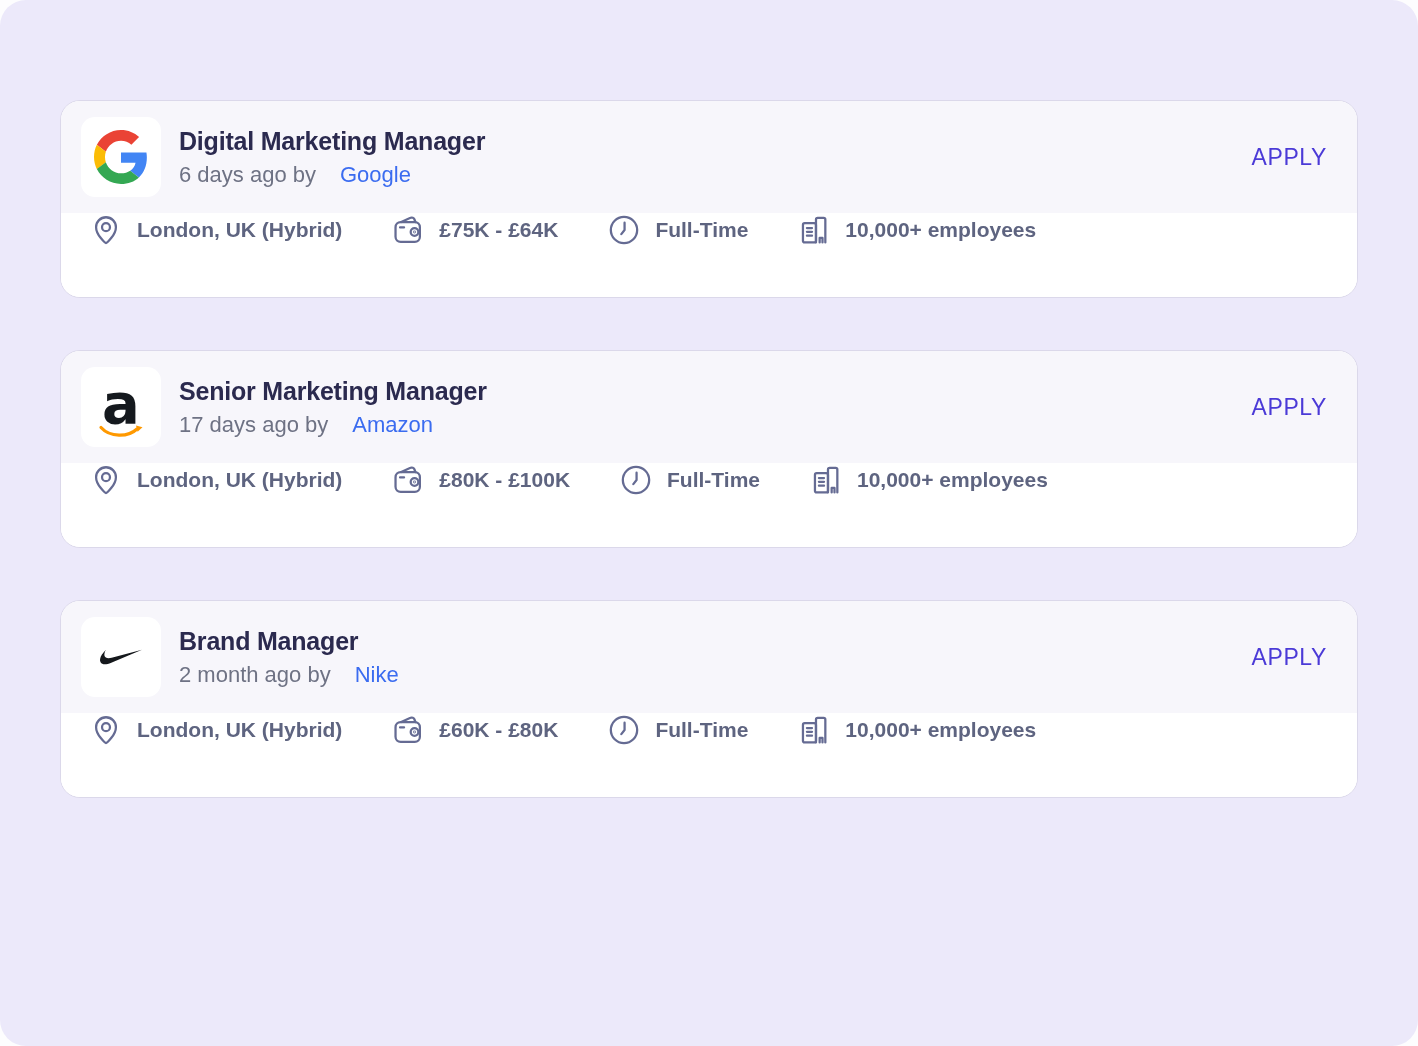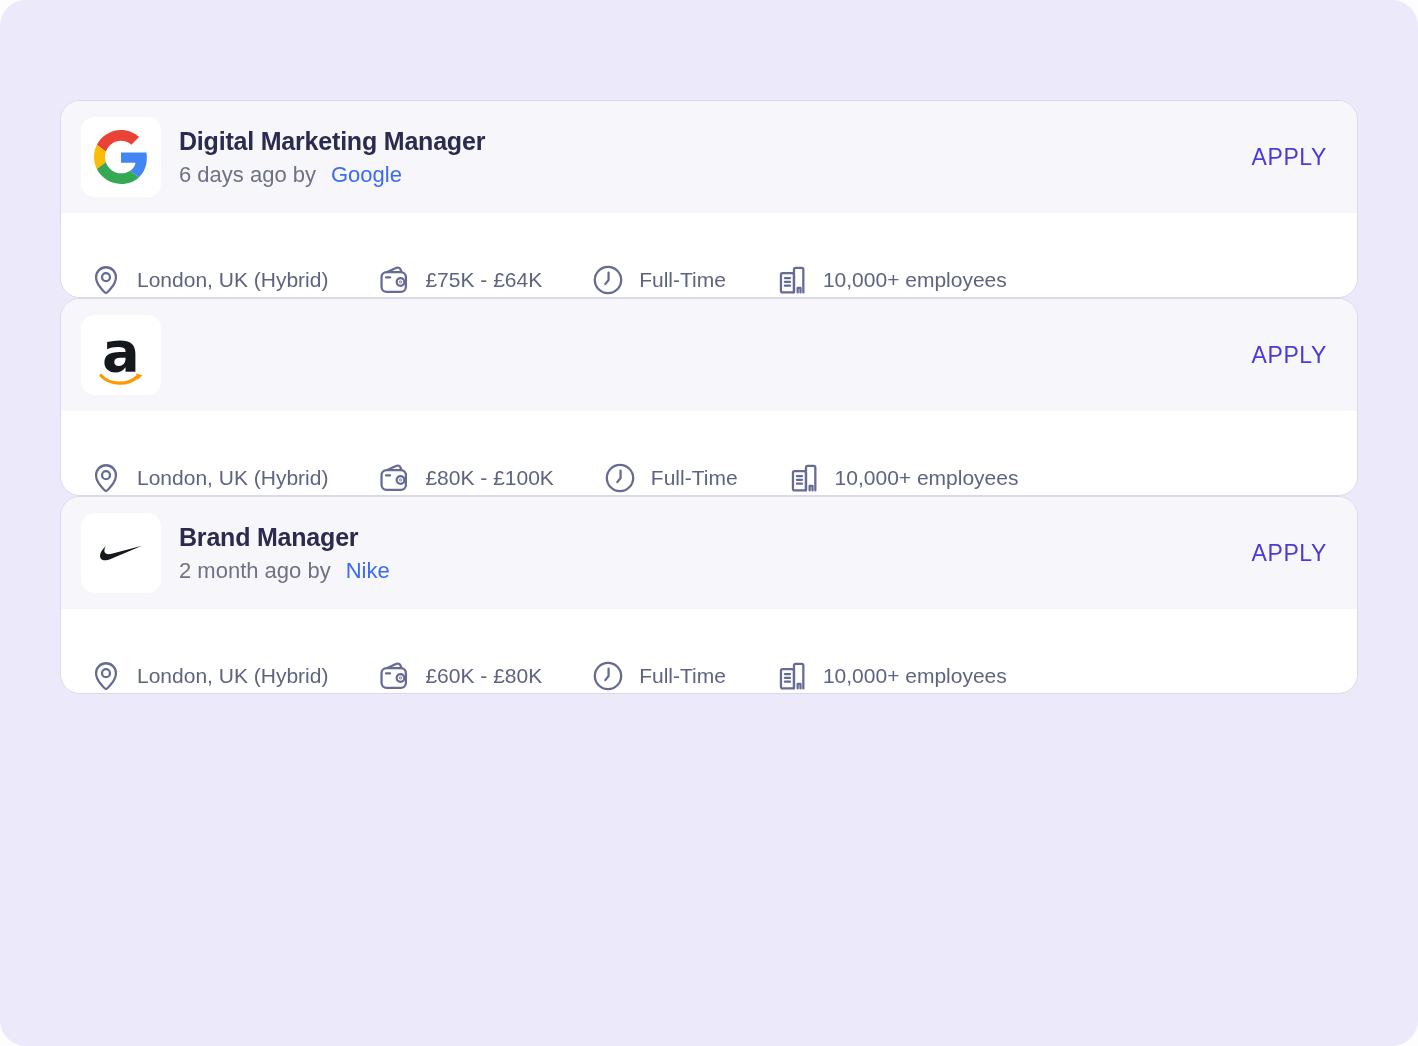--- a/index.html
+++ b/index.html
@@ -1,29 +1,29 @@
 <!DOCTYPE html>
 <html style="--pagebg: #ece9fa; --cardtop: #f7f6fb; --cardbg: #ffffff; --accent: #4b3ad7; --link: #3b6cf0; --title: #2b2a4f; --muted: #6e7284; --metatext: #5e6480; --icon: #656b93;"><head>
 <meta charset="utf-8">
 <style>
   html,body{margin:0;padding:0;background:#ffffff;}
   *{box-sizing:border-box;}
   body{font-family:"Liberation Sans","DejaVu Sans",sans-serif;}
   .stage{position:relative;width:1418px;height:1046px;background:#fdfdfe;overflow:hidden;}
   .page{position:absolute;inset:0;background:var(--pagebg,#ece9fa);border-radius:26px;padding:100px 60px 0 60px;}
-  .cards{display:flex;flex-direction:column;}
+  .cards{display:flex;flex-direction:column;gap:52px;}
   .job-card{background:var(--cardbg,#ffffff);border:1px solid #dbd8ea;border-radius:20px;overflow:hidden;}
   .card-top{display:flex;align-items:center;background:var(--cardtop,#f7f6fb);height:112px;padding:16px 30px 16px 20px;}
   .logo-tile{width:80px;height:80px;background:#ffffff;border-radius:14px;display:flex;flex-direction:column;align-items:center;justify-content:center;flex:0 0 auto;}
   .head-text{margin-left:18px;display:flex;flex-direction:column;justify-content:center;}
   .job-title{margin:0;font-size:25px;font-weight:700;color:var(--title,#2b2a4f);letter-spacing:-0.2px;line-height:1.2;}
   .job-sub{margin:6px 0 0 0;font-size:22px;color:var(--muted,#6e7284);line-height:1.2;}
-  .company-link{color:var(--link,#3b6cf0);text-decoration:none;font-weight:500;margin-left:15px;cursor:pointer;}
+  .company-link{color:var(--link,#3b6cf0);text-decoration:none;font-weight:500;margin-left:24px;cursor:pointer;}
   .apply-btn{margin-left:auto;background:none;border:none;padding:0;color:var(--accent,#4b3ad7);font-family:inherit;font-size:23px;font-weight:400;letter-spacing:0.6px;cursor:pointer;}
-  .card-meta{display:flex;align-items:flex-end;height:84px;padding:0 12px 0 28px;gap:49px;background:var(--cardbg,#ffffff);}
+  .card-meta{display:flex;align-items:flex-start;height:84px;padding:0 12px 0 28px;gap:49px;background:var(--cardbg,#ffffff);font-weight:bold;}
   .meta-item{display:flex;align-items:center;gap:14px;}
   .m-icon{width:34px;height:34px;color:var(--icon,#656b93);display:inline-flex;}
   .m-icon svg{width:100%;height:100%;}
   .m-text{font-size:21px;color:var(--metatext,#5e6480);white-space:nowrap;}
   
   .google-g{width:54px;height:54px;}
   .amazon-a{font-family:"DejaVu Sans",sans-serif;font-weight:700;font-size:56px;line-height:0.85;color:#15191e;margin-top:6px;}
   .amazon-smile{width:48px;height:15px;margin-top:-2px;}
   .nike-swoosh{width:62px;height:42px;}
 </style>
@@ -97,20 +97,24 @@
 
       <article class="job-card">
         <header class="card-top">
           <div class="logo-tile">
             <span class="amazon-a">a</span>
             <svg class="amazon-smile" viewBox="0 0 46 15">
               <path d="M3 2.5 C 12 12.5, 30 12.5, 39 4" fill="none" stroke-width="3.2" stroke-linecap="round" stroke="#FF9900"></path>
               <path d="M38 0.6 L 44.5 2.2 L 39.6 6.8 Z" fill="#FF9900"></path>
             </svg>
           </div>
+          <div class="head-text">
+            <h2 class="job-title">Senior Marketing Manager</h2>
+            <p class="job-sub"><span>17 days ago by</span><a class="company-link">Amazon</a></p>
+          </div>
           <button class="apply-btn">APPLY</button>
         </header>
         <div class="card-meta">
           <div class="meta-item">
             <span class="m-icon">
               <svg viewBox="0 0 24 24" fill="none" stroke="currentColor" stroke-width="1.6" stroke-linecap="round" stroke-linejoin="round">
                   <path d="M19 10c0 5.6-6.6 11.2-7 11.2S5 15.6 5 10a7 7 0 1 1 14 0Z"></path>
                   <circle cx="12" cy="10" r="2.8"></circle>
                 </svg>
             </span>

